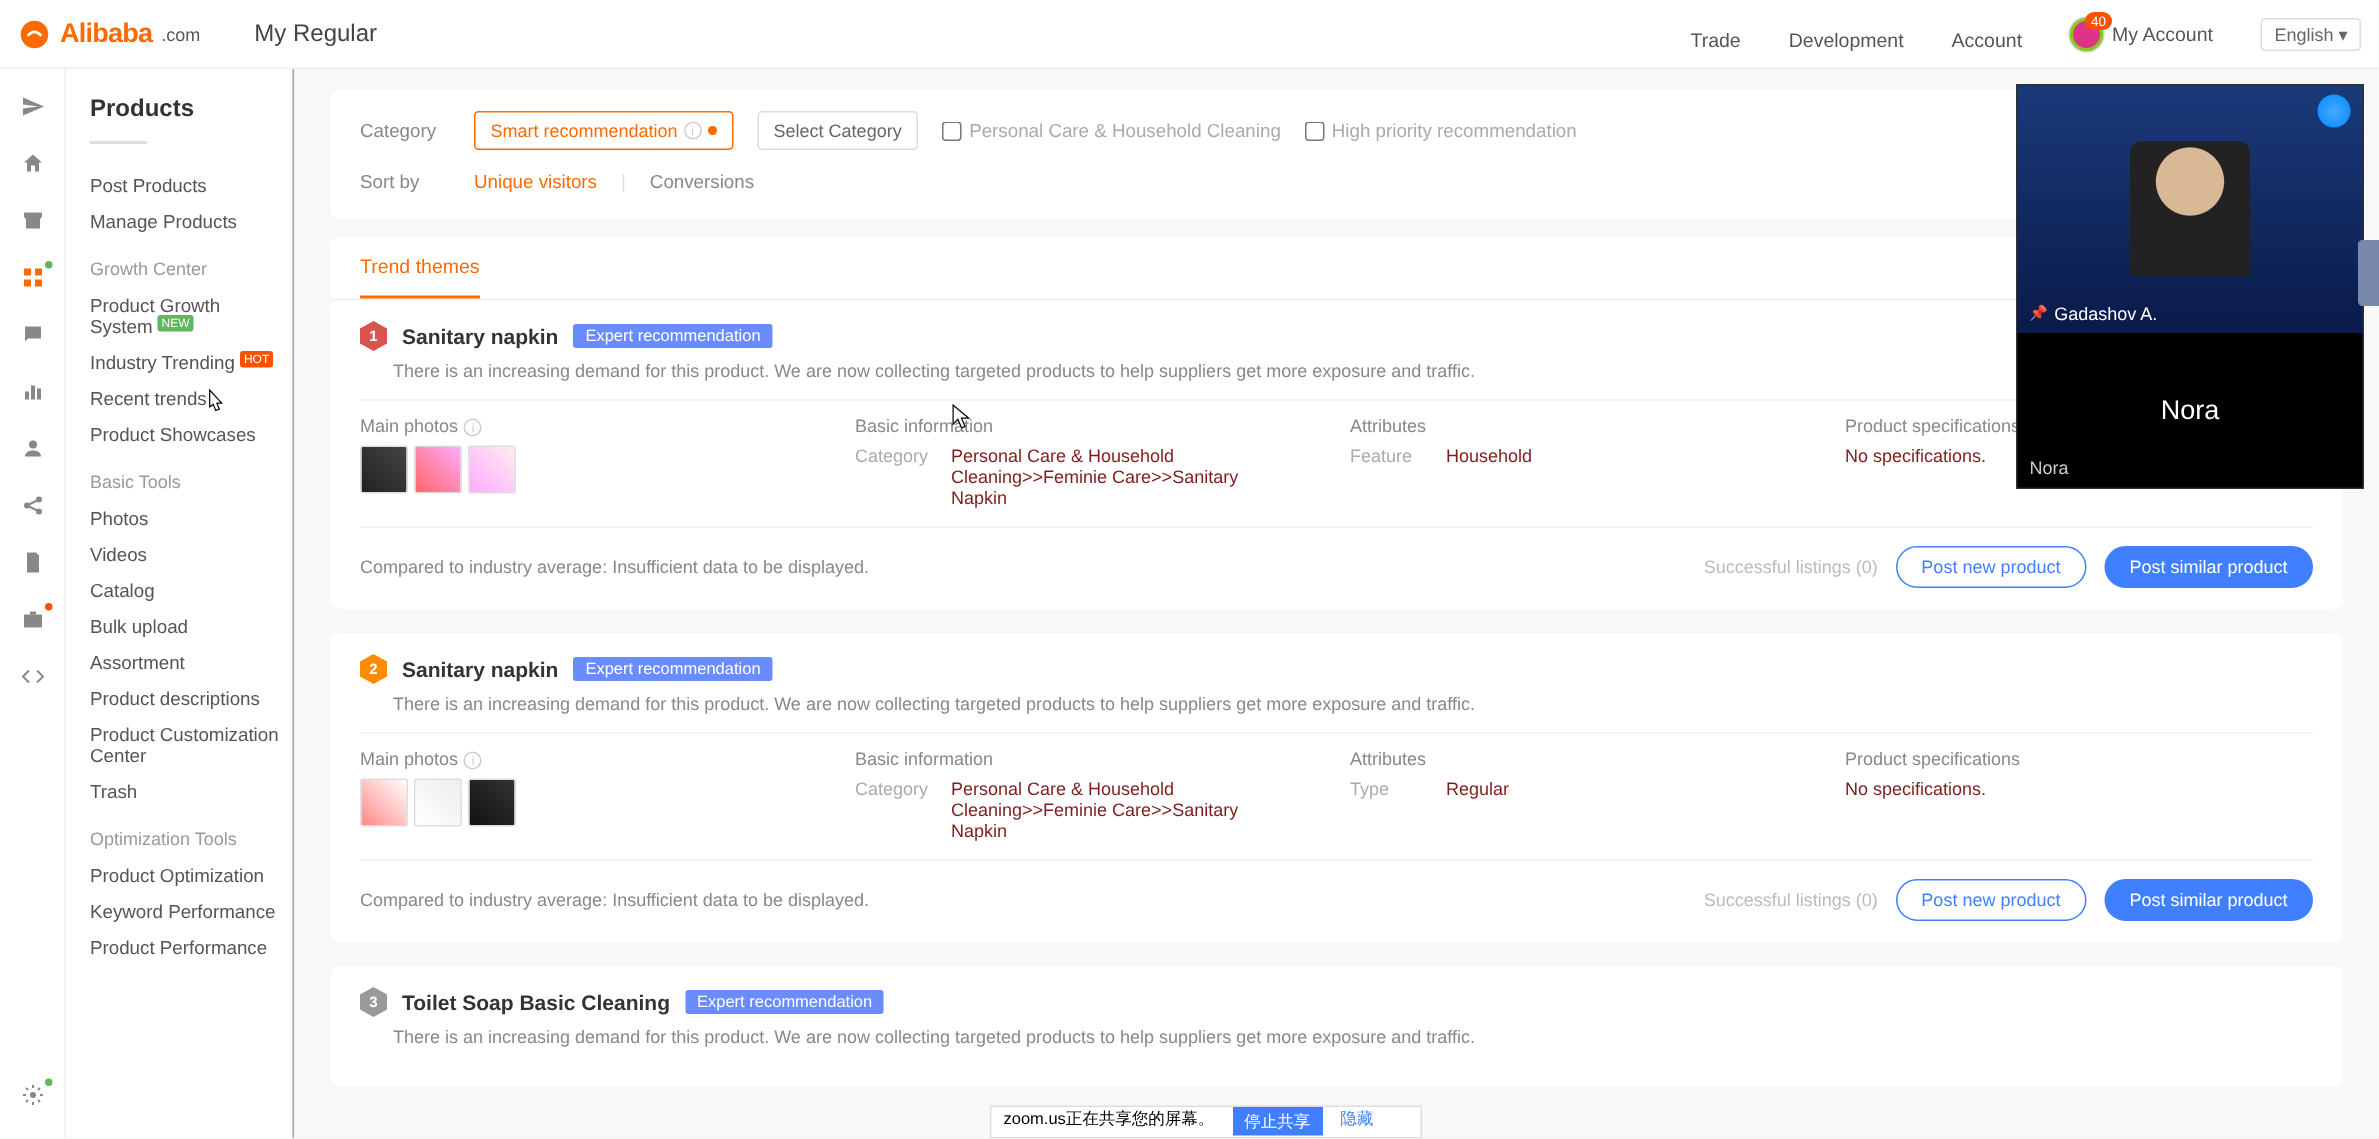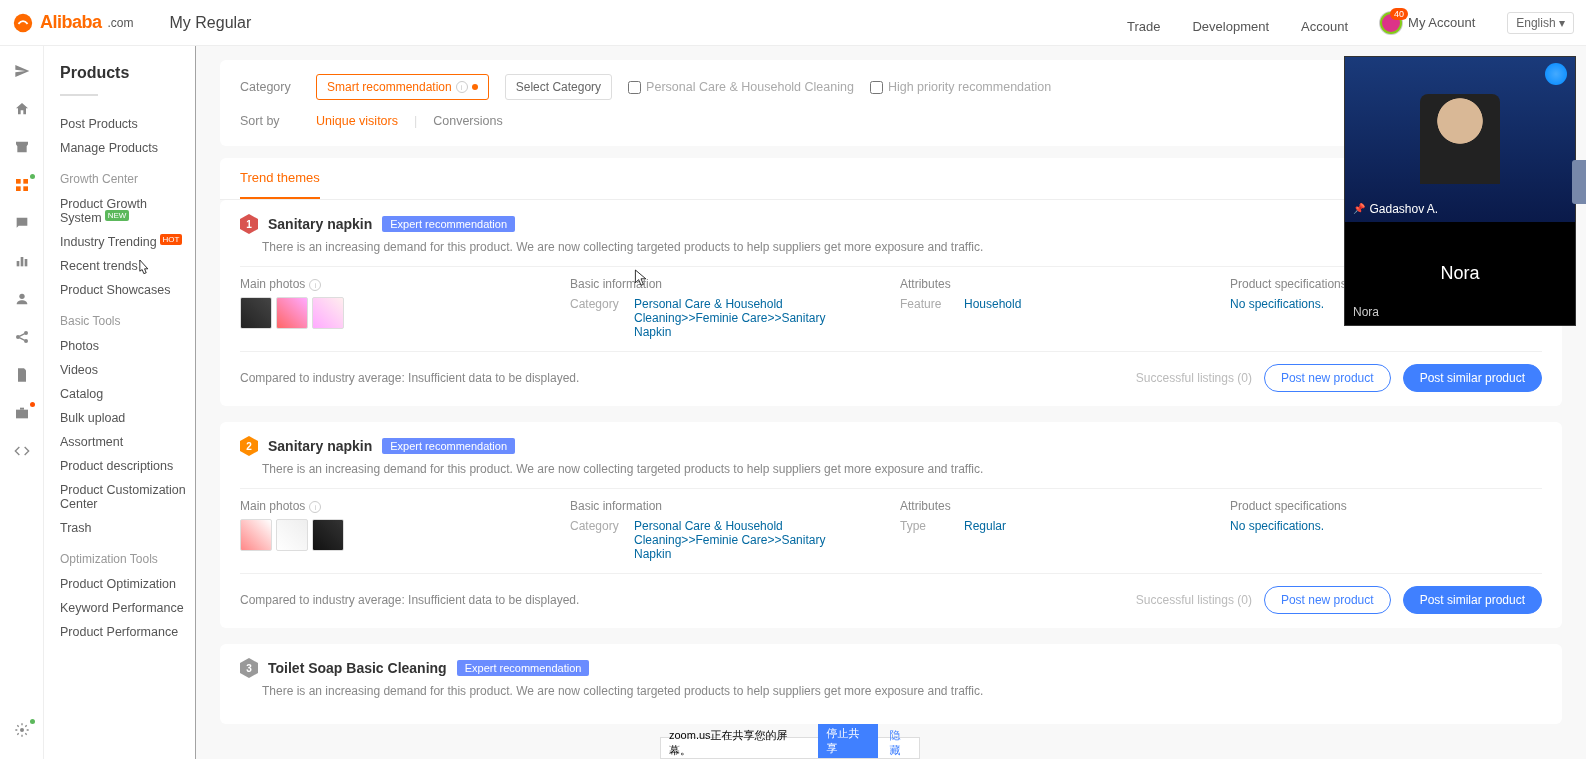--- a/index.html
+++ b/index.html
@@ -67,21 +67,21 @@
 .thumbs { display: flex; gap: 4px; }
 .thumb { width: 32px; height: 32px; border: 1px solid #ddd; border-radius: 2px; }
 .t1 { background: linear-gradient(45deg,#222,#444); }
 .t2 { background: linear-gradient(45deg,#f66,#faf); }
 .t3 { background: linear-gradient(45deg,#faf,#fee); }
 .t4 { background: linear-gradient(45deg,#f88,#fff); }
 .t5 { background: linear-gradient(45deg,#fff,#eee); }
 .t6 { background: linear-gradient(45deg,#111,#333); }
 .kv { display: flex; gap: 8px; font-size: 12px; }
 .kv .k { color: #aaa; min-width: 56px; }
-.kv .v { color: #0369a1; max-width: 220px; }
+.kv .v { color: #7f1d1d; max-width: 220px; }
 
 .card-foot { display: flex; align-items: center; border-top: 1px solid #f0f0f0; margin-top: 12px; padding-top: 12px; }
 .foot-text { color: #888; font-size: 12px; }
 .foot-right { margin-left: auto; display: flex; align-items: center; gap: 12px; }
 .listings { color: #bbb; font-size: 12px; }
 .btn-out2 { border: 1px solid #4080ff; color: #4080ff; background: #fff; padding: 6px 16px; border-radius: 14px; font-size: 12px; cursor: pointer; }
 .btn-primary { border: 1px solid #4080ff; background: #4080ff; color: #fff; padding: 6px 16px; border-radius: 14px; font-size: 12px; cursor: pointer; }
 
 .info-icon { display: inline-flex; width: 12px; height: 12px; border: 1px solid #ccc; border-radius: 50%; font-size: 8px; align-items: center; justify-content: center; color: #ccc; }
 .dot-orange { width: 6px; height: 6px; border-radius: 50%; background: #ff6a00; display: inline-block; }
@@ -91,21 +91,21 @@
 .vid-top { flex: 1.6; background: linear-gradient(180deg,#1a3a7a,#0a1a4a); position: relative; display: flex; align-items: center; justify-content: center; }
 .person { width: 80px; height: 90px; background: radial-gradient(circle at 50% 30%, #d9b896 0 30%, #222 31% 100%); border-radius: 8px 8px 0 0; }
 .vid-name { position: absolute; bottom: 6px; left: 8px; color: #fff; font-size: 12px; display: flex; align-items: center; gap: 4px; }
 .pin { font-size: 10px; }
 .vid-logo { position: absolute; top: 6px; right: 8px; width: 22px; height: 22px; border-radius: 50%; background: radial-gradient(circle,#4af,#08f); }
 .vid-bottom { flex: 1; background: #000; display: flex; flex-direction: column; align-items: center; justify-content: center; position: relative; }
 .vid-bottom-name { color: #fff; font-size: 18px; }
 .vid-bottom-label { position: absolute; bottom: 6px; left: 8px; color: #ccc; font-size: 12px; }
 
 
-.zoom-bar { position: absolute; bottom: 0; left: 660px; width: 260px; height: 22px; background: #fff; border: 1px solid #ddd; display: flex; align-items: flex-end; font-size: 11px; padding: 0 8px; gap: 12px; }
+.zoom-bar { position: absolute; bottom: 0; left: 660px; width: 288px; height: 22px; background: #fff; border: 1px solid #ddd; display: flex; align-items: flex-start; font-size: 11px; padding: 0 8px; gap: 12px; }
 .zoom-stop { background: #4080ff; color: #fff; padding: 2px 8px; font-size: 11px; cursor: pointer; }
 .zoom-hide { color: #4080ff; cursor: pointer; }
 
 
 .cursor { position: absolute; width: 16px; height: 20px; pointer-events: none; }
 .cursor svg { width: 100%; height: 100%; }
 
 
 .side-tab { position: absolute; right: 0; top: 160px; width: 14px; height: 44px; background: #78a; border-radius: 3px 0 0 3px; }
 </style>

